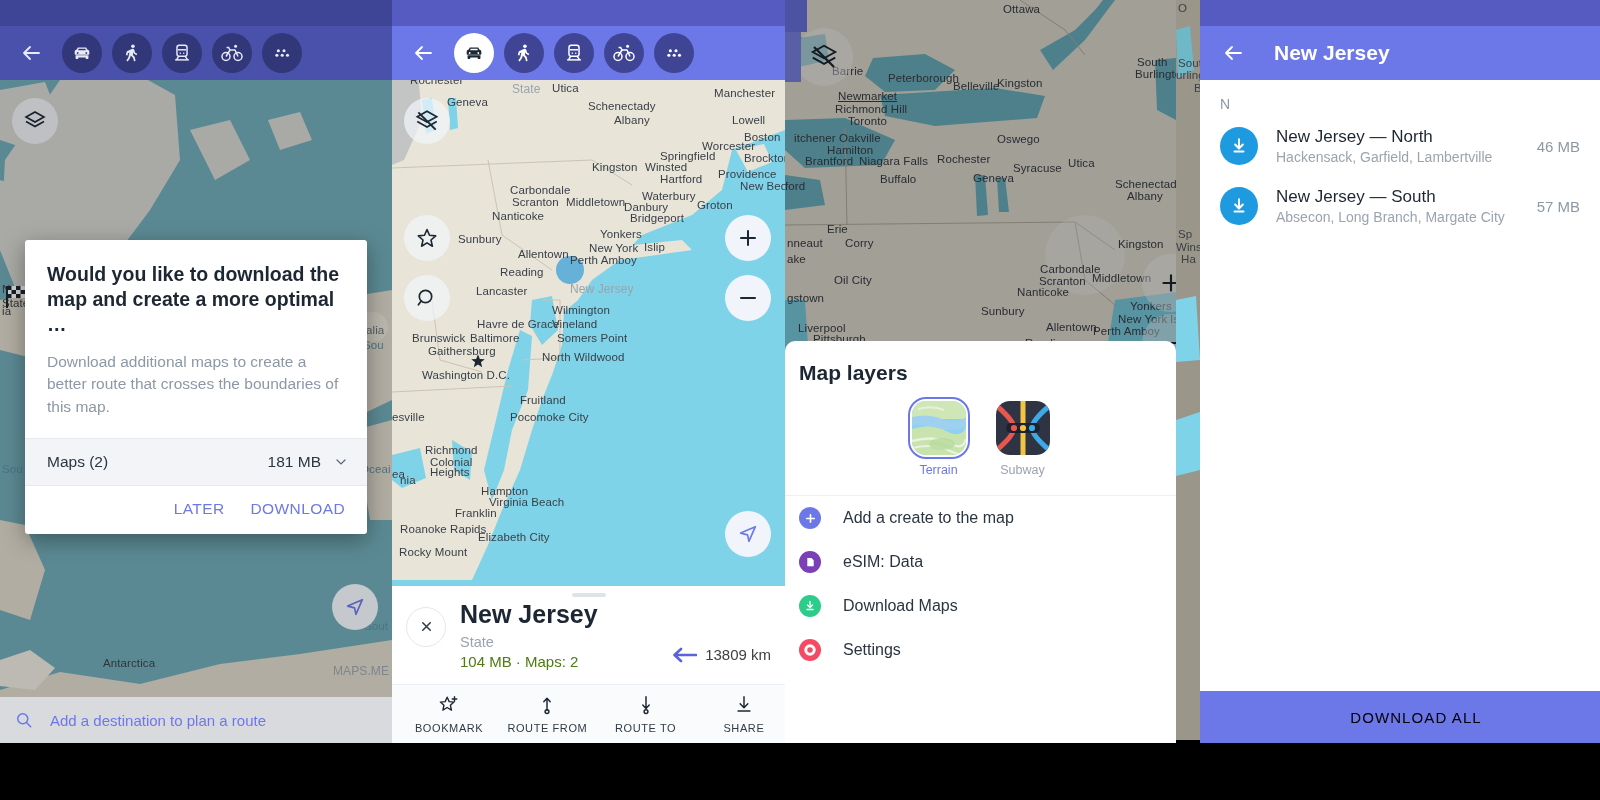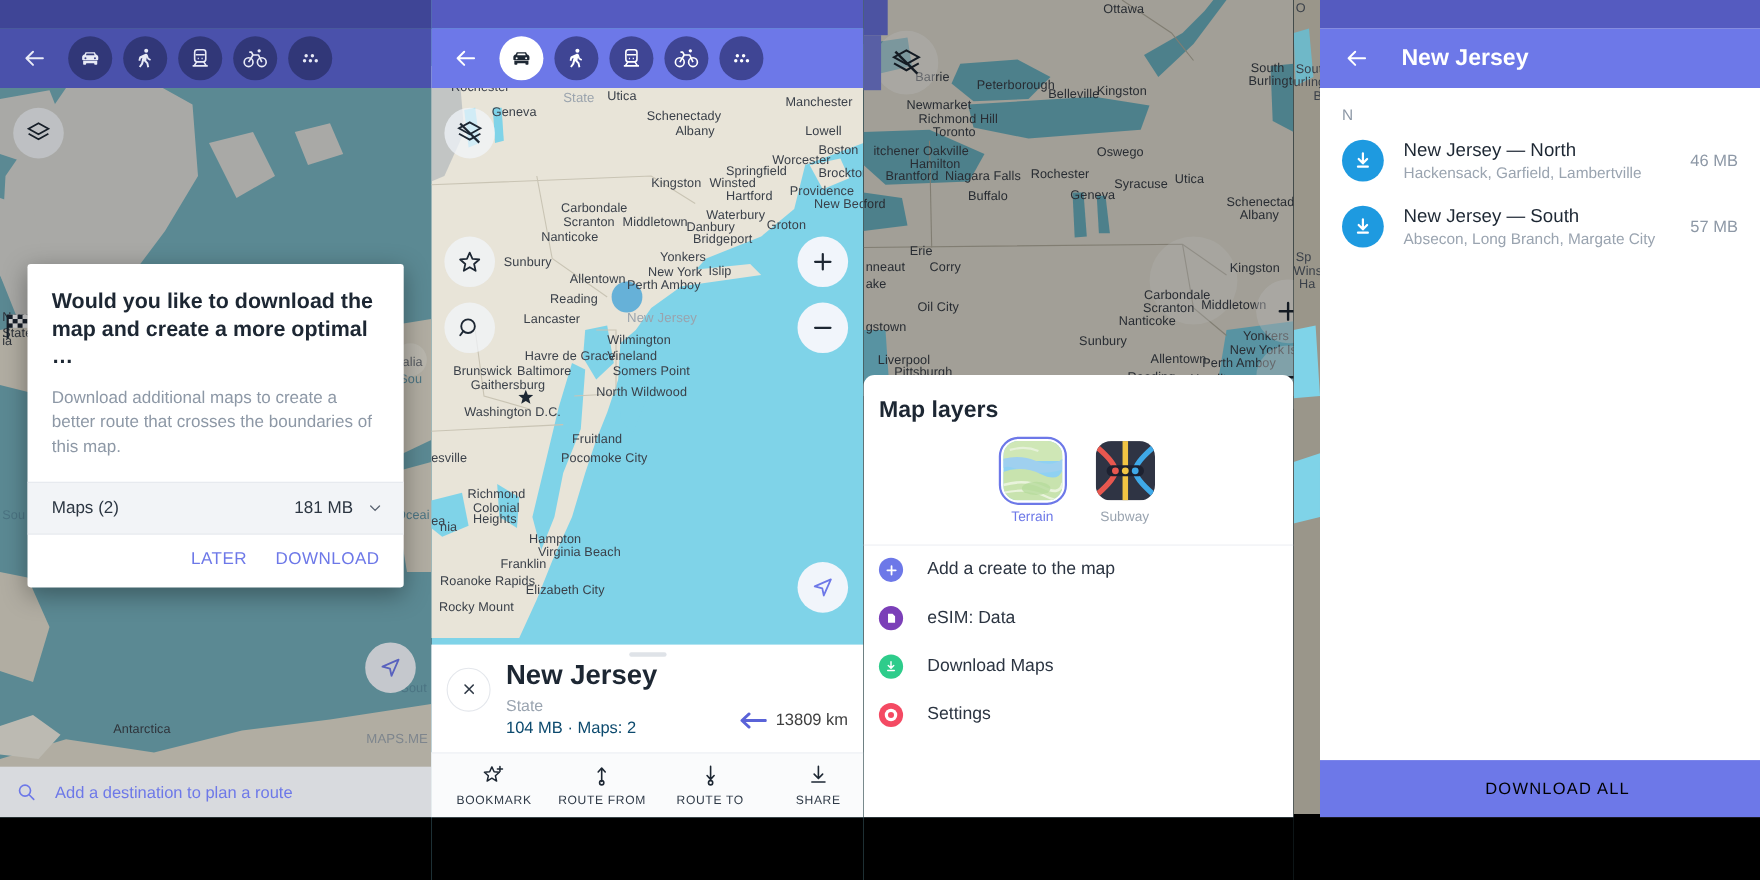--- a/index.html
+++ b/index.html
@@ -66,21 +66,21 @@
   .p2 .mapbg { position:absolute; inset:0; background:#7fd3e8; }
 
   .sheet { position:absolute; left:0; right:0; bottom:57px; background:#fff; }
   .sheet .grab { width:34px; height:4px; border-radius:2px; background:#dfe3e8; margin:7px auto 0; }
   .sheet .shead { display:flex; align-items:flex-start; gap:14px; padding:4px 14px 0 14px; }
   .closebtn { width:40px; height:40px; border-radius:50%; border:1px solid #e4e7ec; background:#fff;
     display:flex; align-items:center; justify-content:center; flex:none; margin-top:6px;
     font-size:17px; color:#303a47; }
   .sheet h1 { font-size:25px; font-weight:bold; color:#1d2733; line-height:1.1; }
   .sheet .sub { font-size:14.5px; color:#9aa4b0; margin-top:6px; }
-  .sheet .meta { font-size:15px; color:#0c4a6e; margin-top:3px; }
+  .sheet .meta { font-size:15px; color:#4d7c0f; margin-top:3px; }
   .sheet .dist { position:absolute; right:14px; bottom:80px; display:flex; align-items:center; gap:8px;
     color:#404040; font-size:15px; }
   .actions { display:flex; border-top:1px solid #eceff3; background:#fafbfc; margin-top:14px; }
   .actions .act { flex:1; padding:9px 0 9px; display:flex; flex-direction:column; align-items:center; gap:6px;margin-left:16px; }
   .actions .act .lbl { font-size:11px; letter-spacing:.6px; color:#2f3a47; }
 
   
   .p3 .mapbg { position:absolute; inset:0; background:#8ddcec; }
   .p3 .scrim { position:absolute; inset:0; background:rgba(0,0,0,.30); }
   .menusheet { position:absolute; left:0; right:0; bottom:57px; top:341px; background:#fff;
@@ -519,21 +519,21 @@
         <path d="M300 255 m-40 0 a40 40 0 1 0 80 0 a40 40 0 1 0 -80 0" fill="#ffffff" opacity=".30"></path>
       </svg>
       <div id="p3labels">
           <div class="label city" style="left: 218px; top: 3px;">Ottawa</div>
           <div class="label city" style="left: 352px; top: 56px;">South</div>
           <div class="label city" style="left: 350px; top: 68px;">Burlingto</div>
           <div class="label city" style="left: 47px; top: 65px;">Barrie</div>
           <div class="label city" style="left: 103px; top: 72px;">Peterborough</div>
           <div class="label city" style="left: 168px; top: 80px;">Belleville</div>
           <div class="label city" style="left: 212px; top: 77px;">Kingston</div>
-          <div class="label city" style="left: 39px; top: 90px;">Newmarket</div>
+          <div class="label city" style="left: 53px; top: 90px; text-decoration: underline;">Newmarket</div>
           <div class="label city" style="left: 50px; top: 103px;">Richmond Hill</div>
           <div class="label city" style="left: 63px; top: 115px;">Toronto</div>
           <div class="label city" style="left: 212px; top: 133px;">Oswego</div>
           <div class="label city" style="left: 9px; top: 132px;">itchener</div>
           <div class="label city" style="left: 54px; top: 132px; text-align: right;">Oakville</div>
           <div class="label city" style="left: 42px; top: 144px;">Hamilton</div>
           <div class="label city" style="left: 20px; top: 155px;">Brantford</div>
           <div class="label city" style="left: 74px; top: 155px;">Niagara Falls</div>
           <div class="label city" style="left: 152px; top: 153px;">Rochester</div>
           <div class="label city" style="left: 228px; top: 162px;">Syracuse</div>

